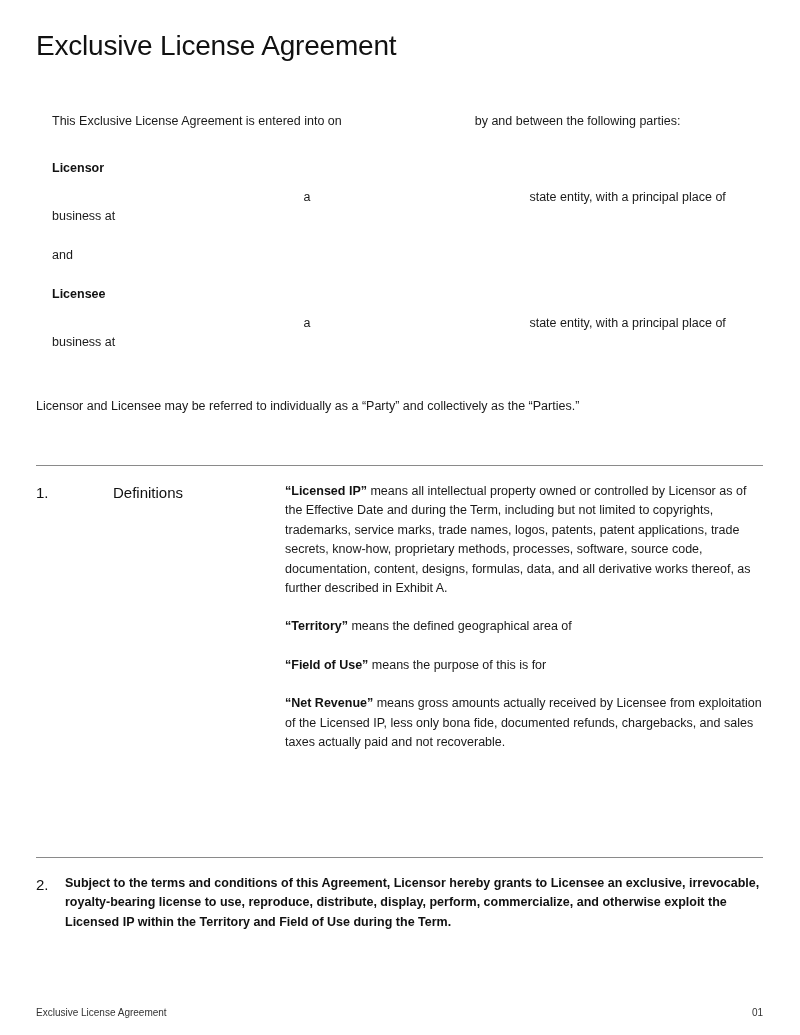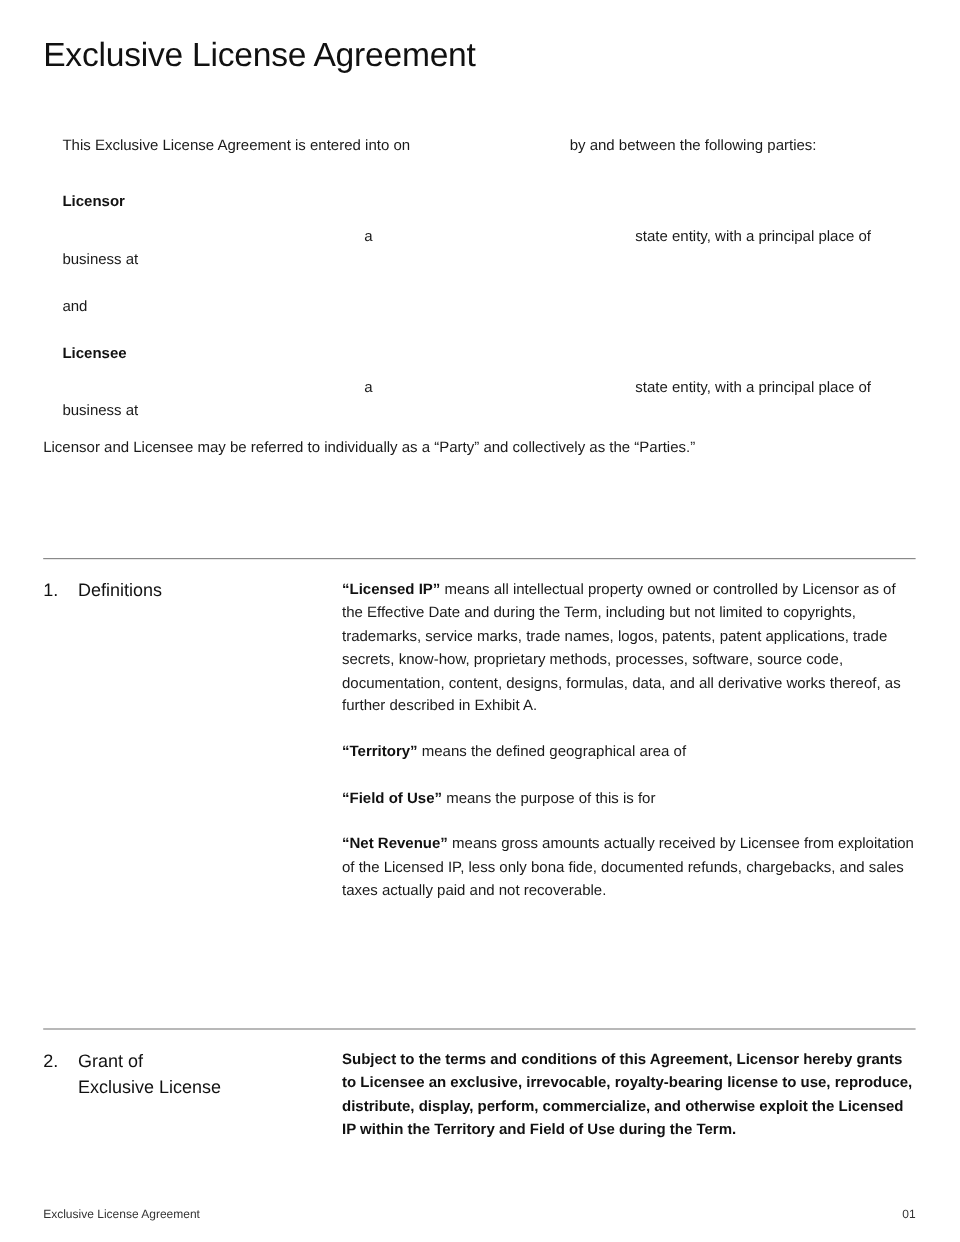--- a/index.html
+++ b/index.html
@@ -62,21 +62,21 @@
   }
 
   .sp-10 { height: 10px; }
   .sp-20 { height: 20px; }
   .sp-28 { height: 28px; }
 
   
   .parties-note {
     position: absolute;
     left: 36px;
-    top: 364px;
+    top: 397px;
     font-size: 12.5px;
     line-height: 19px;
     color: #1a1a1a;
     white-space: nowrap;
   }
 
   
   .rule {
     position: absolute;
     left: 36px;
@@ -107,21 +107,21 @@
     color: #111111;
     font-weight: 400;
   }
   .sec-title {
     flex: 0 0 220px;
     font-size: 15px;
     line-height: 22px;
     color: #111111;
     font-weight: 400;
   }
-  .sec-title .tline { display: block; }
+  .sec-title .tline { display: block; margin-left: 48px; }
 
   .sec-body {
     flex: 1 1 auto;
     font-size: 12.5px;
     line-height: 19.4px;
     color: #1a1a1a;
   }
   .sec-body p {
     margin: 0;
   }
@@ -230,24 +230,20 @@
         <p><span class="term">“Net Revenue”</span><span> means gross amounts actually received by Licensee from exploitation of the Licensed IP, less only bona fide, documented refunds, chargebacks, and sales taxes actually paid and not recoverable.</span></p>
       </div>
     </div>
   </div>
 
   <div class="rule rule-2"></div>
 
   <div class="section section-2">
     <div class="sec-row">
       <div class="sec-num">2.</div>
-      <div class="sec-title">
-        <span class="tline">Grant of</span>
-        <span class="tline">Exclusive License</span>
-      </div>
       <div class="sec-body body-bold">
         <p>Subject to the terms and conditions of this Agreement, Licensor hereby grants to Licensee an exclusive, irrevocable, royalty-bearing license to use, reproduce, distribute, display, perform, commercialize, and otherwise exploit the Licensed IP within the Territory and Field of Use during the Term.</p>
       </div>
     </div>
   </div>
 
   <div class="footer">
     <span>Exclusive License Agreement</span>
     <span>01</span>
   </div>

